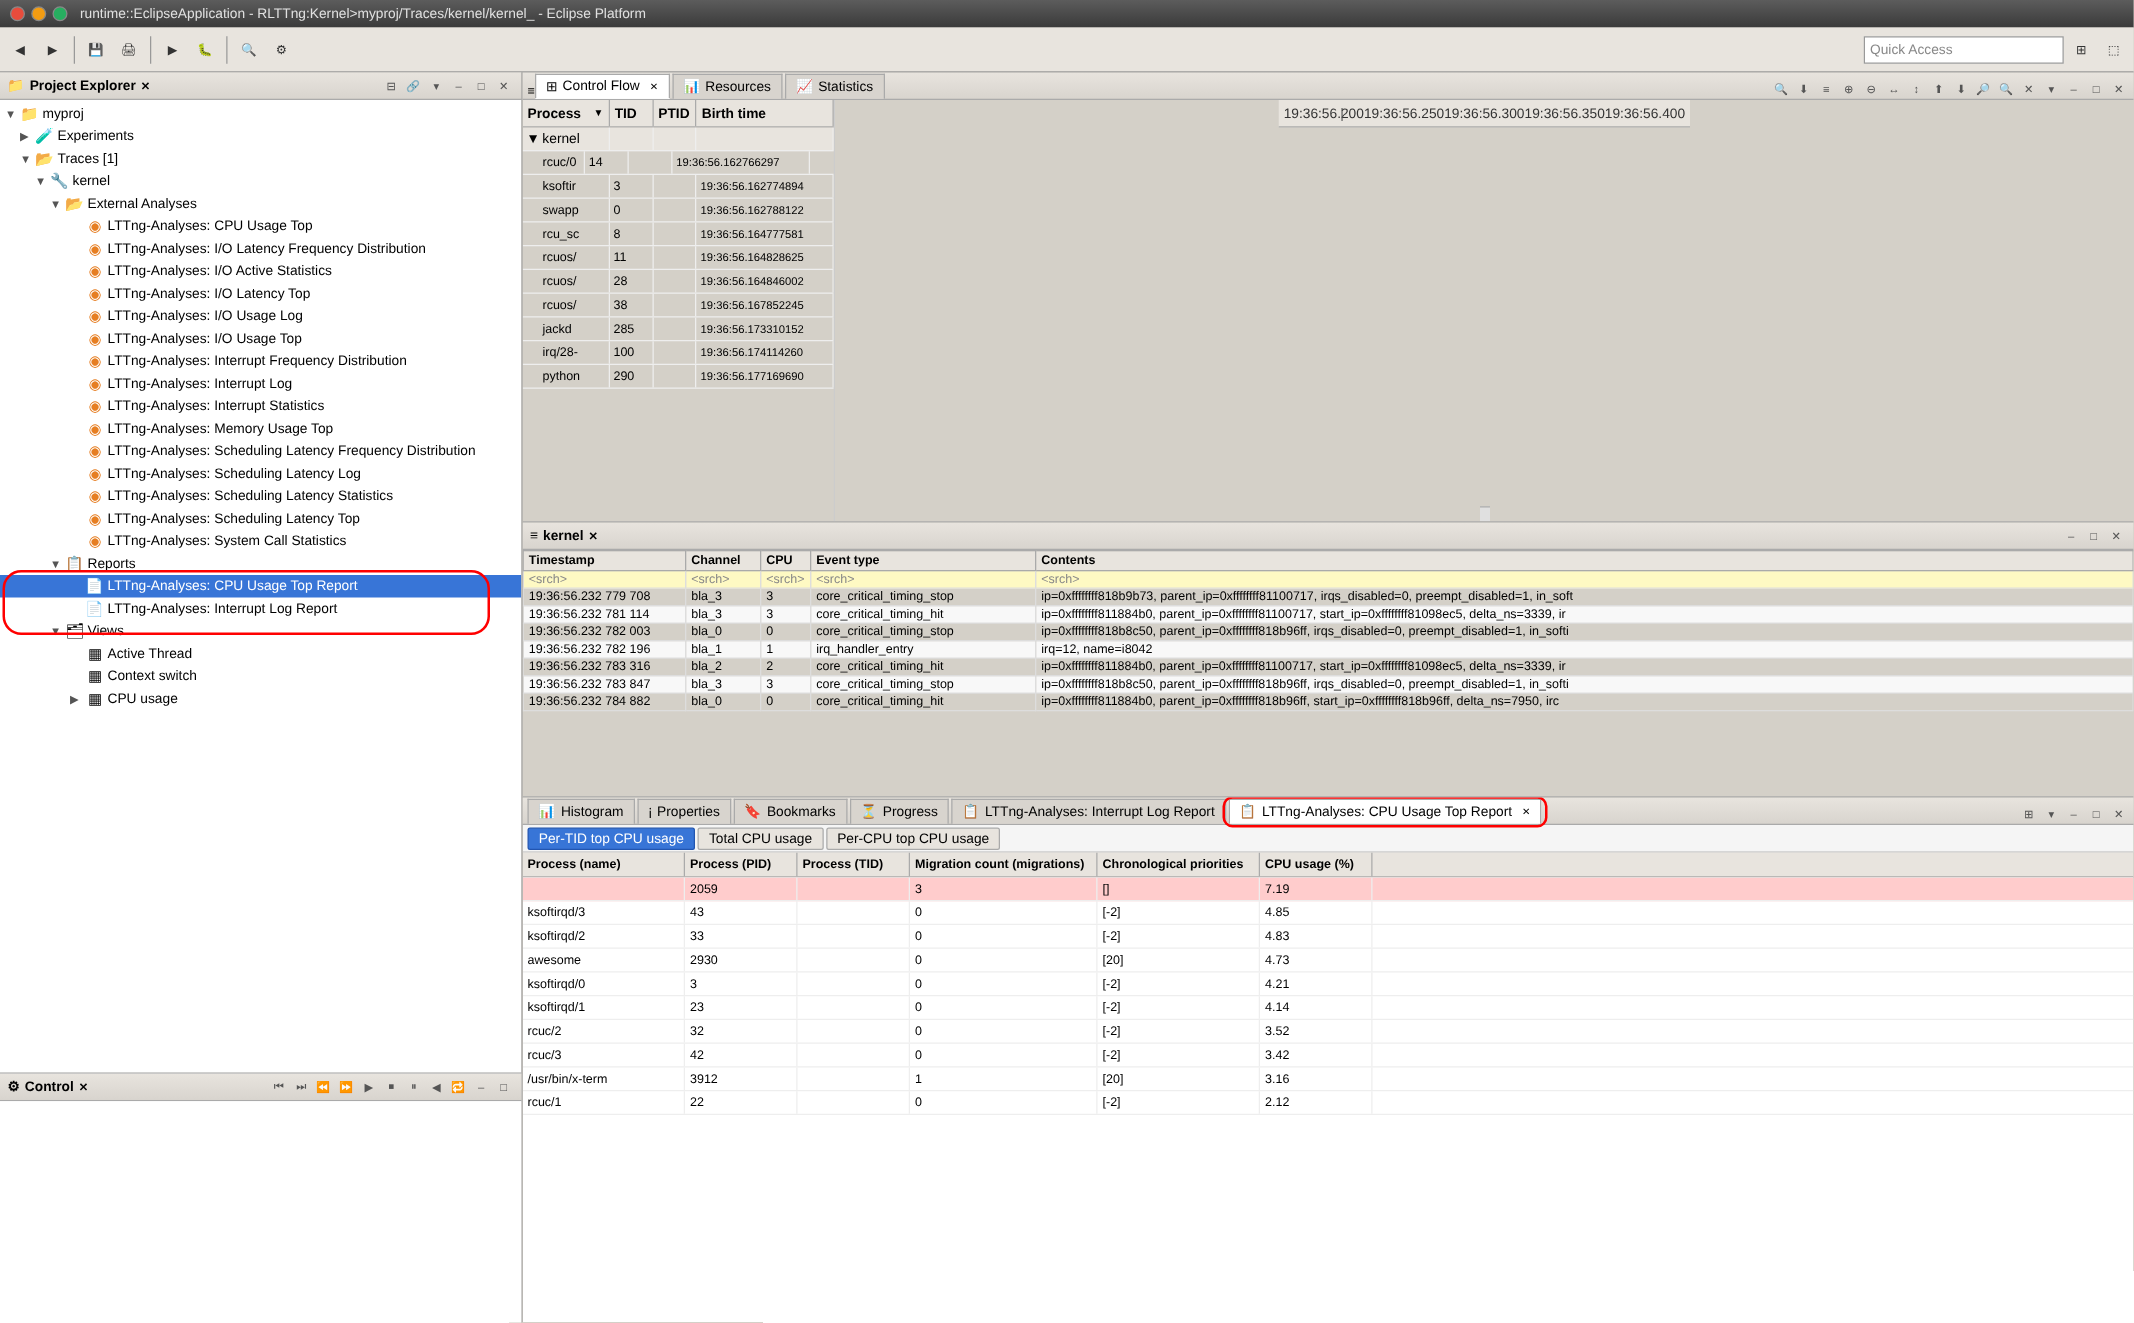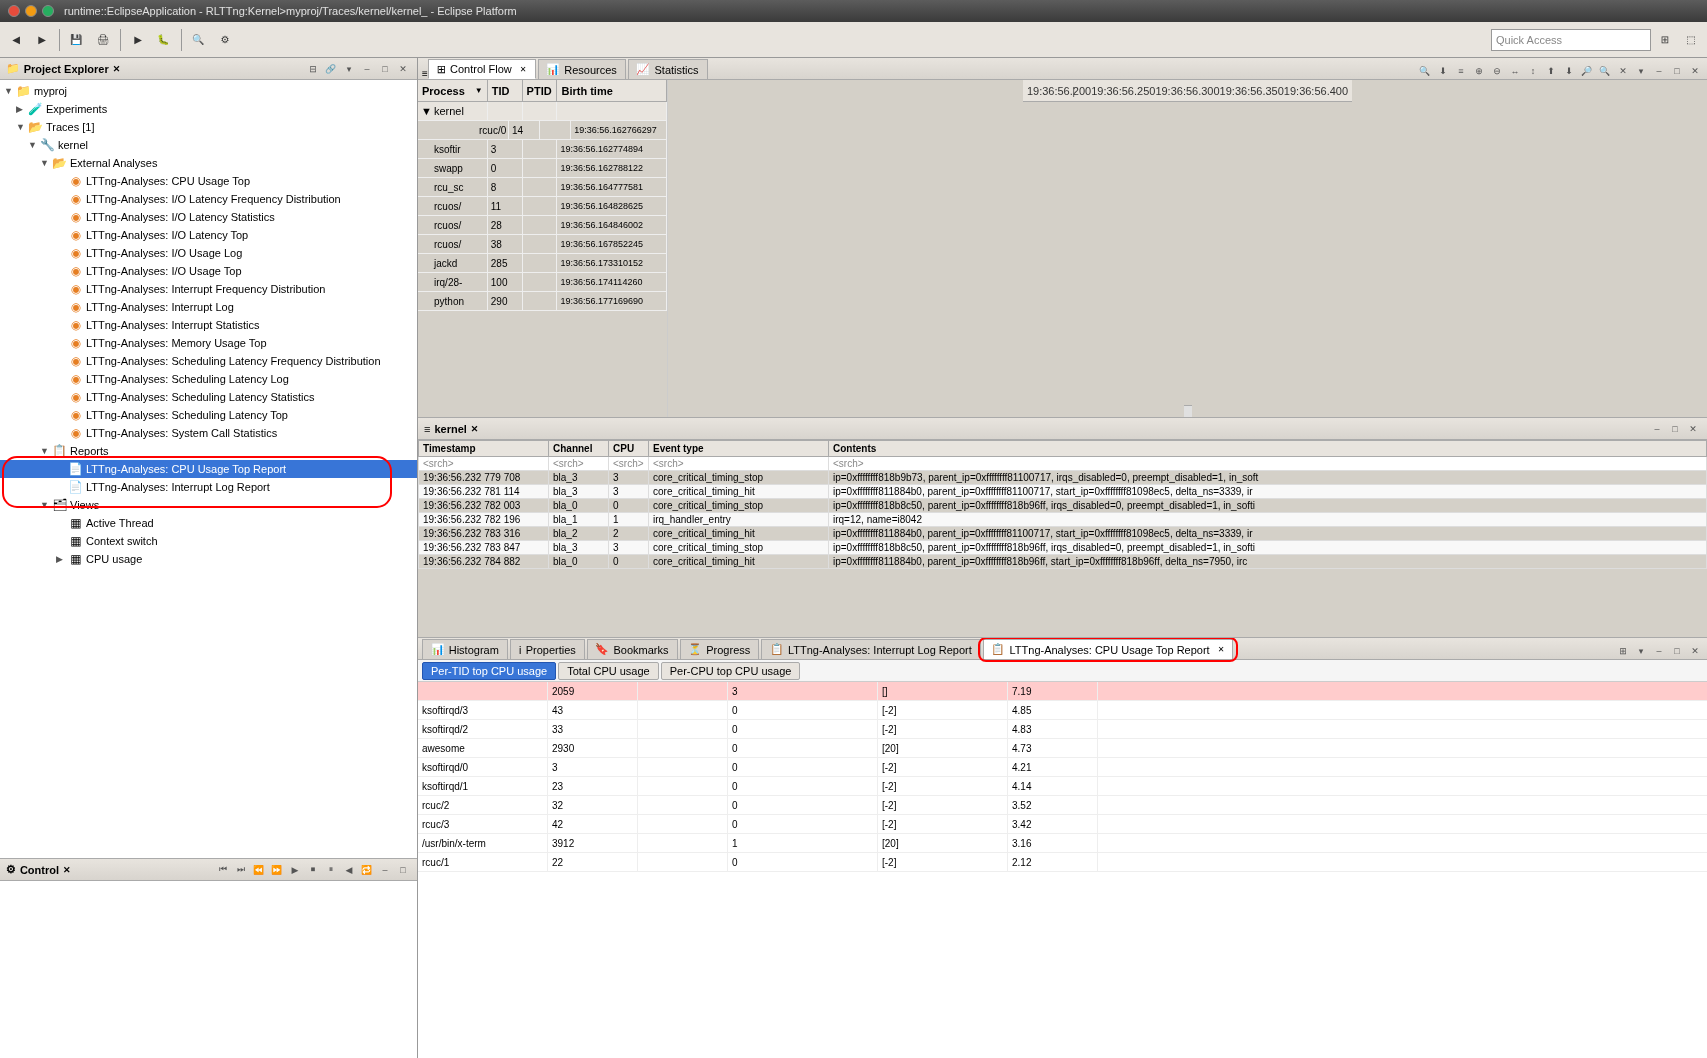--- a/index.html
+++ b/index.html
@@ -511,21 +511,21 @@
         <span class="tree-label">LTTng-Analyses: CPU Usage Top</span>
       </div>
       <div class="tree-item" style="padding-left:56px;">
         <span class="tree-arrow" style="width:12px;"></span>
         <span class="tree-icon" style="color:#e67e22;">◉</span>
         <span class="tree-label">LTTng-Analyses: I/O Latency Frequency Distribution</span>
       </div>
       <div class="tree-item" style="padding-left:56px;">
         <span class="tree-arrow" style="width:12px;"></span>
         <span class="tree-icon" style="color:#e67e22;">◉</span>
-        <span class="tree-label">LTTng-Analyses: I/O Latency Statistics</span>
+        <span class="tree-label">LTTng-Analyses: I/O Active Statistics</span>
       </div>
       <div class="tree-item" style="padding-left:56px;">
         <span class="tree-arrow" style="width:12px;"></span>
         <span class="tree-icon" style="color:#e67e22;">◉</span>
         <span class="tree-label">LTTng-Analyses: I/O Latency Top</span>
       </div>
       <div class="tree-item" style="padding-left:56px;">
         <span class="tree-arrow" style="width:12px;"></span>
         <span class="tree-icon" style="color:#e67e22;">◉</span>
         <span class="tree-label">LTTng-Analyses: I/O Usage Log</span>
@@ -707,21 +707,21 @@
               <div class="process-cell col-process" style="width:70px;">
                 <span>▼</span>
                 <span style="margin-left:2px;">kernel</span>
               </div>
               <div class="process-cell col-tid" style="width:35px;"></div>
               <div class="process-cell col-ptid" style="width:35px;"></div>
               <div class="process-cell col-birth" style="width:110px;"></div>
             </div>
 
             <div class="process-row">
-              <div class="process-cell col-process indent" style="width:50px; padding-left:16px;margin-left:45px;">rcuc/0</div>
+              <div class="process-cell col-process indent" style="width:50px; padding-left:16px;">rcuc/0</div>
               <div class="process-cell col-tid" style="width:35px;">14</div>
               <div class="process-cell col-ptid" style="width:35px;"></div>
               <div class="process-cell col-birth" style="width:110px; font-size:9px;">19:36:56.162766297</div>
             </div>
             <div class="process-row">
               <div class="process-cell col-process indent" style="width:70px; padding-left:16px;">ksoftir</div>
               <div class="process-cell col-tid" style="width:35px;">3</div>
               <div class="process-cell col-ptid" style="width:35px;"></div>
               <div class="process-cell col-birth" style="width:110px; font-size:9px;">19:36:56.162774894</div>
             </div>
@@ -868,21 +868,21 @@
         <div class="table-container">
           <table class="data-table">
             <thead>
               <tr>
                 <th style="width:130px;">Timestamp</th>
                 <th style="width:60px;">Channel</th>
                 <th style="width:40px;">CPU</th>
                 <th style="width:180px;">Event type</th>
                 <th>Contents</th>
               </tr>
-              <tr style="background:#ffffff;">
+              <tr style="background:#fef9c3;">
                 <td style="border:1px solid #ddd; padding:1px 4px; font-size:10px; color:#888;">&lt;srch&gt;</td>
                 <td style="border:1px solid #ddd; padding:1px 4px; font-size:10px; color:#888;">&lt;srch&gt;</td>
                 <td style="border:1px solid #ddd; padding:1px 4px; font-size:10px; color:#888;">&lt;srch&gt;</td>
                 <td style="border:1px solid #ddd; padding:1px 4px; font-size:10px; color:#888;">&lt;srch&gt;</td>
                 <td style="border:1px solid #ddd; padding:1px 4px; font-size:10px; color:#888;">&lt;srch&gt;</td>
               </tr>
             </thead>
             <tbody>
               <tr>
                 <td>19:36:56.232 779 708</td>
@@ -982,20 +982,28 @@
           </div>
           <div class="subtab">
             <span>Total CPU usage</span>
           </div>
           <div class="subtab">
             <span>Per-CPU top CPU usage</span>
           </div>
         </div>
 
         <div style="flex:1; overflow:hidden; display:flex; flex-direction:column;">
+          <div class="report-table-header">
+            <div class="report-col" style="width:130px;">Process (name)</div>
+            <div class="report-col" style="width:90px;">Process (PID)</div>
+            <div class="report-col" style="width:90px;">Process (TID)</div>
+            <div class="report-col" style="width:150px;">Migration count (migrations)</div>
+            <div class="report-col" style="width:130px;">Chronological priorities</div>
+            <div class="report-col" style="width:90px;">CPU usage (%)</div>
+          </div>
           <div class="report-rows">
 
             <div class="report-row" style="background:#ffcccc;">
               <div class="report-cell" style="width:130px;"></div>
               <div class="report-cell" style="width:90px;">2059</div>
               <div class="report-cell" style="width:90px;"></div>
               <div class="report-cell" style="width:150px; text-align:right; padding-right:8px;">3</div>
               <div class="report-cell" style="width:130px;">[]</div>
               <div class="report-cell" style="width:90px; text-align:right; padding-right:8px;">7.19</div>
             </div>

